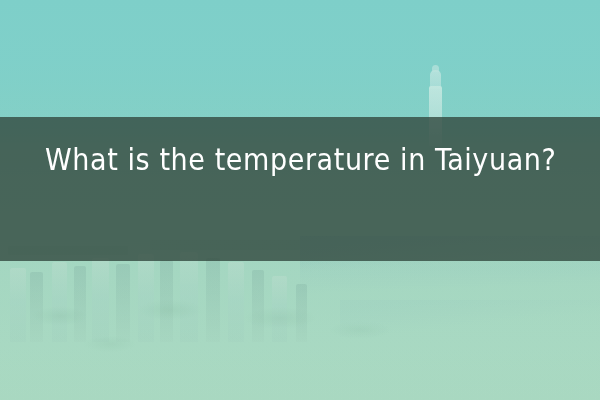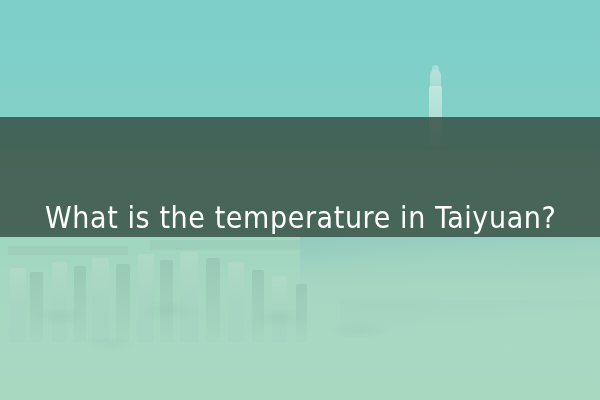--- a/index.html
+++ b/index.html
@@ -179,24 +179,24 @@
     pointer-events: none;
   }
 
   
 
   .caption-band {
     position: absolute;
     left: 0;
     top: 117px;
     width: 600px;
-    height: 120px;
+    height: 144px;
     background: rgba(50,72,62,0.80);
     display: flex;
-    align-items: flex-end;
+    align-items: flex-start;
   }
 
   .caption-text {
     margin: 0;
     padding: 24px 30px 0 45px;
     color: #ffffff;
     font-family: "DejaVu Sans Condensed", "Liberation Sans Narrow",
                  "DejaVu Sans", "Liberation Sans", sans-serif;
     font-size: 30px;
     line-height: 38px;

